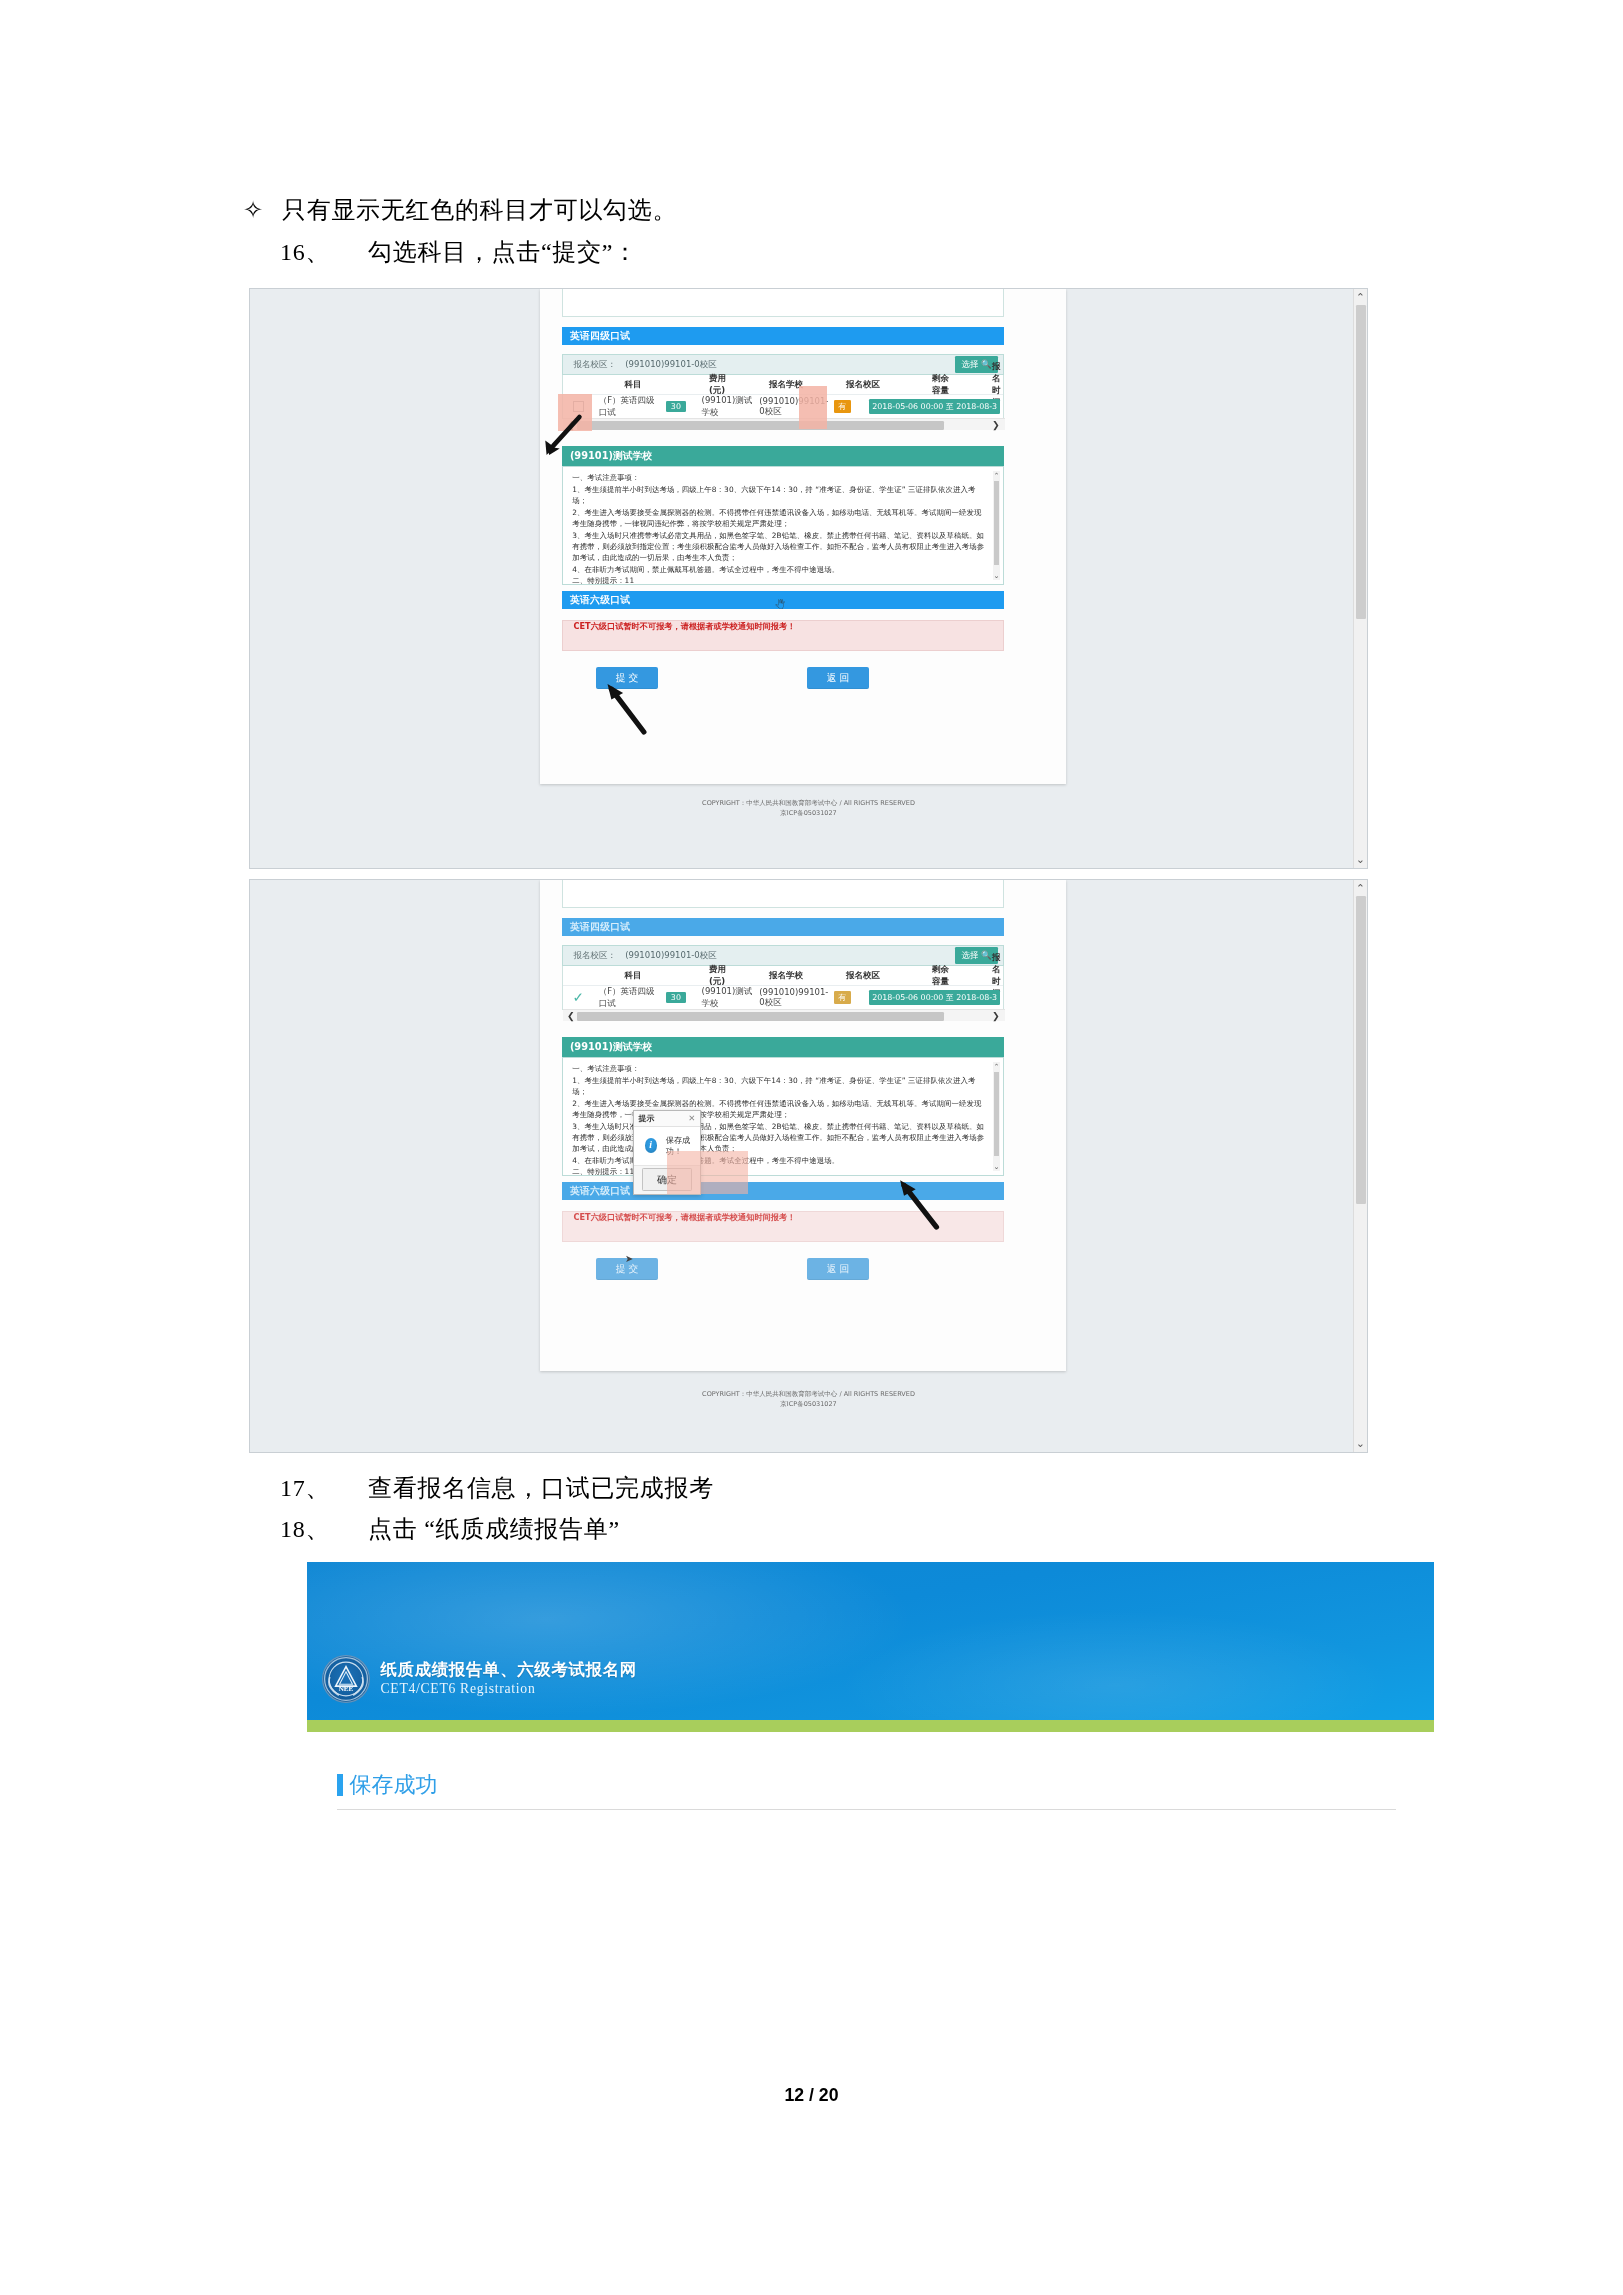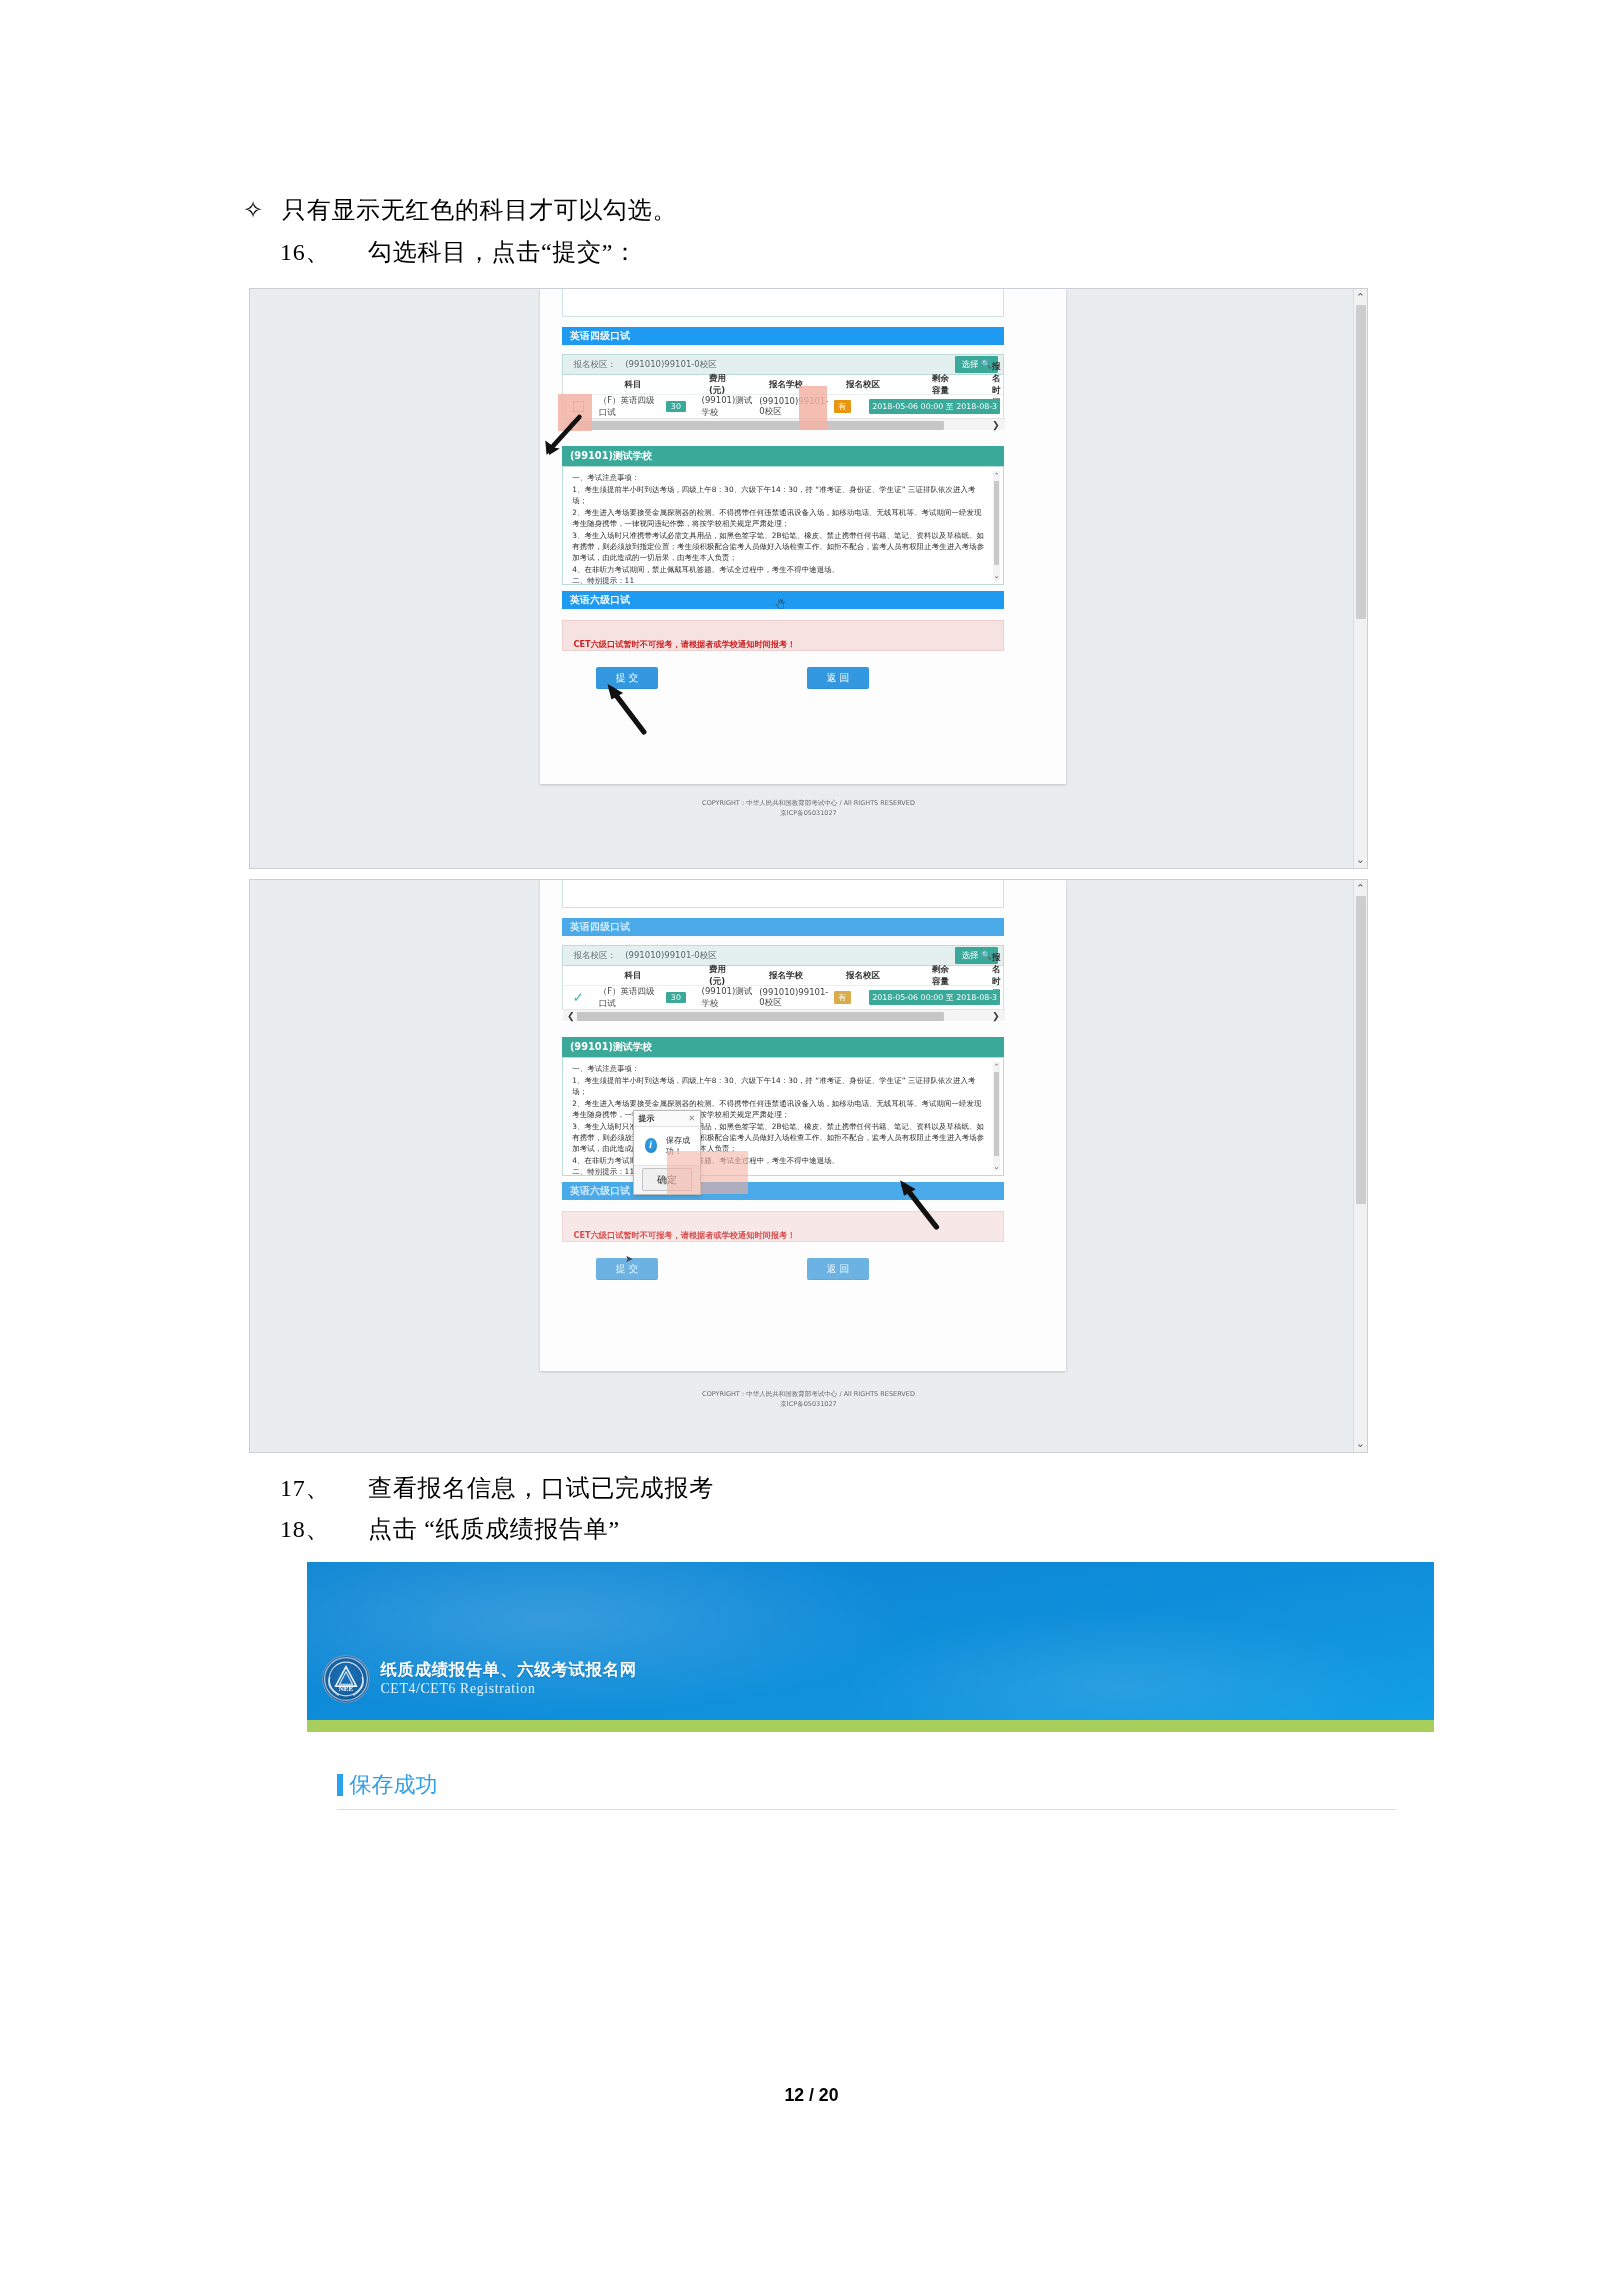--- a/index.html
+++ b/index.html
@@ -159,21 +159,21 @@
   }
   .notice-scroll .ar { position: absolute; left: 0; width: 100%; text-align: center; font-size: 7.2px; color: #555; }
   .notice-scroll .ar.u { top: 0; }
   .notice-scroll .ar.d { bottom: 0; }
   .notice-scroll .th { position: absolute; left: 1.3px; width: 5.2px; top: 10.5px; height: 84px; background: #c9c9c9; }
 
   
   .warn {
     position: absolute; left: 0; width: 442px; height: 31px;
     background: #f7e2e2; border: 0.7px solid #eccfcf;
-    display: flex; align-items: flex-end;
+    display: flex; align-items: flex-start;
   }
   .warn span { font-size: 8.2px; color: #cc2222; font-weight: 700; padding-left: 10.5px; }
 
   
   .btn {
     position: absolute; width: 62px; height: 22px;
     background: #3498e0; color: #fff; font-size: 9.8px;
     text-align: center; line-height: 22px; border-radius: 2px;
     box-shadow: inset 0 -0.7px 0 rgba(0,0,0,.08);
   }

